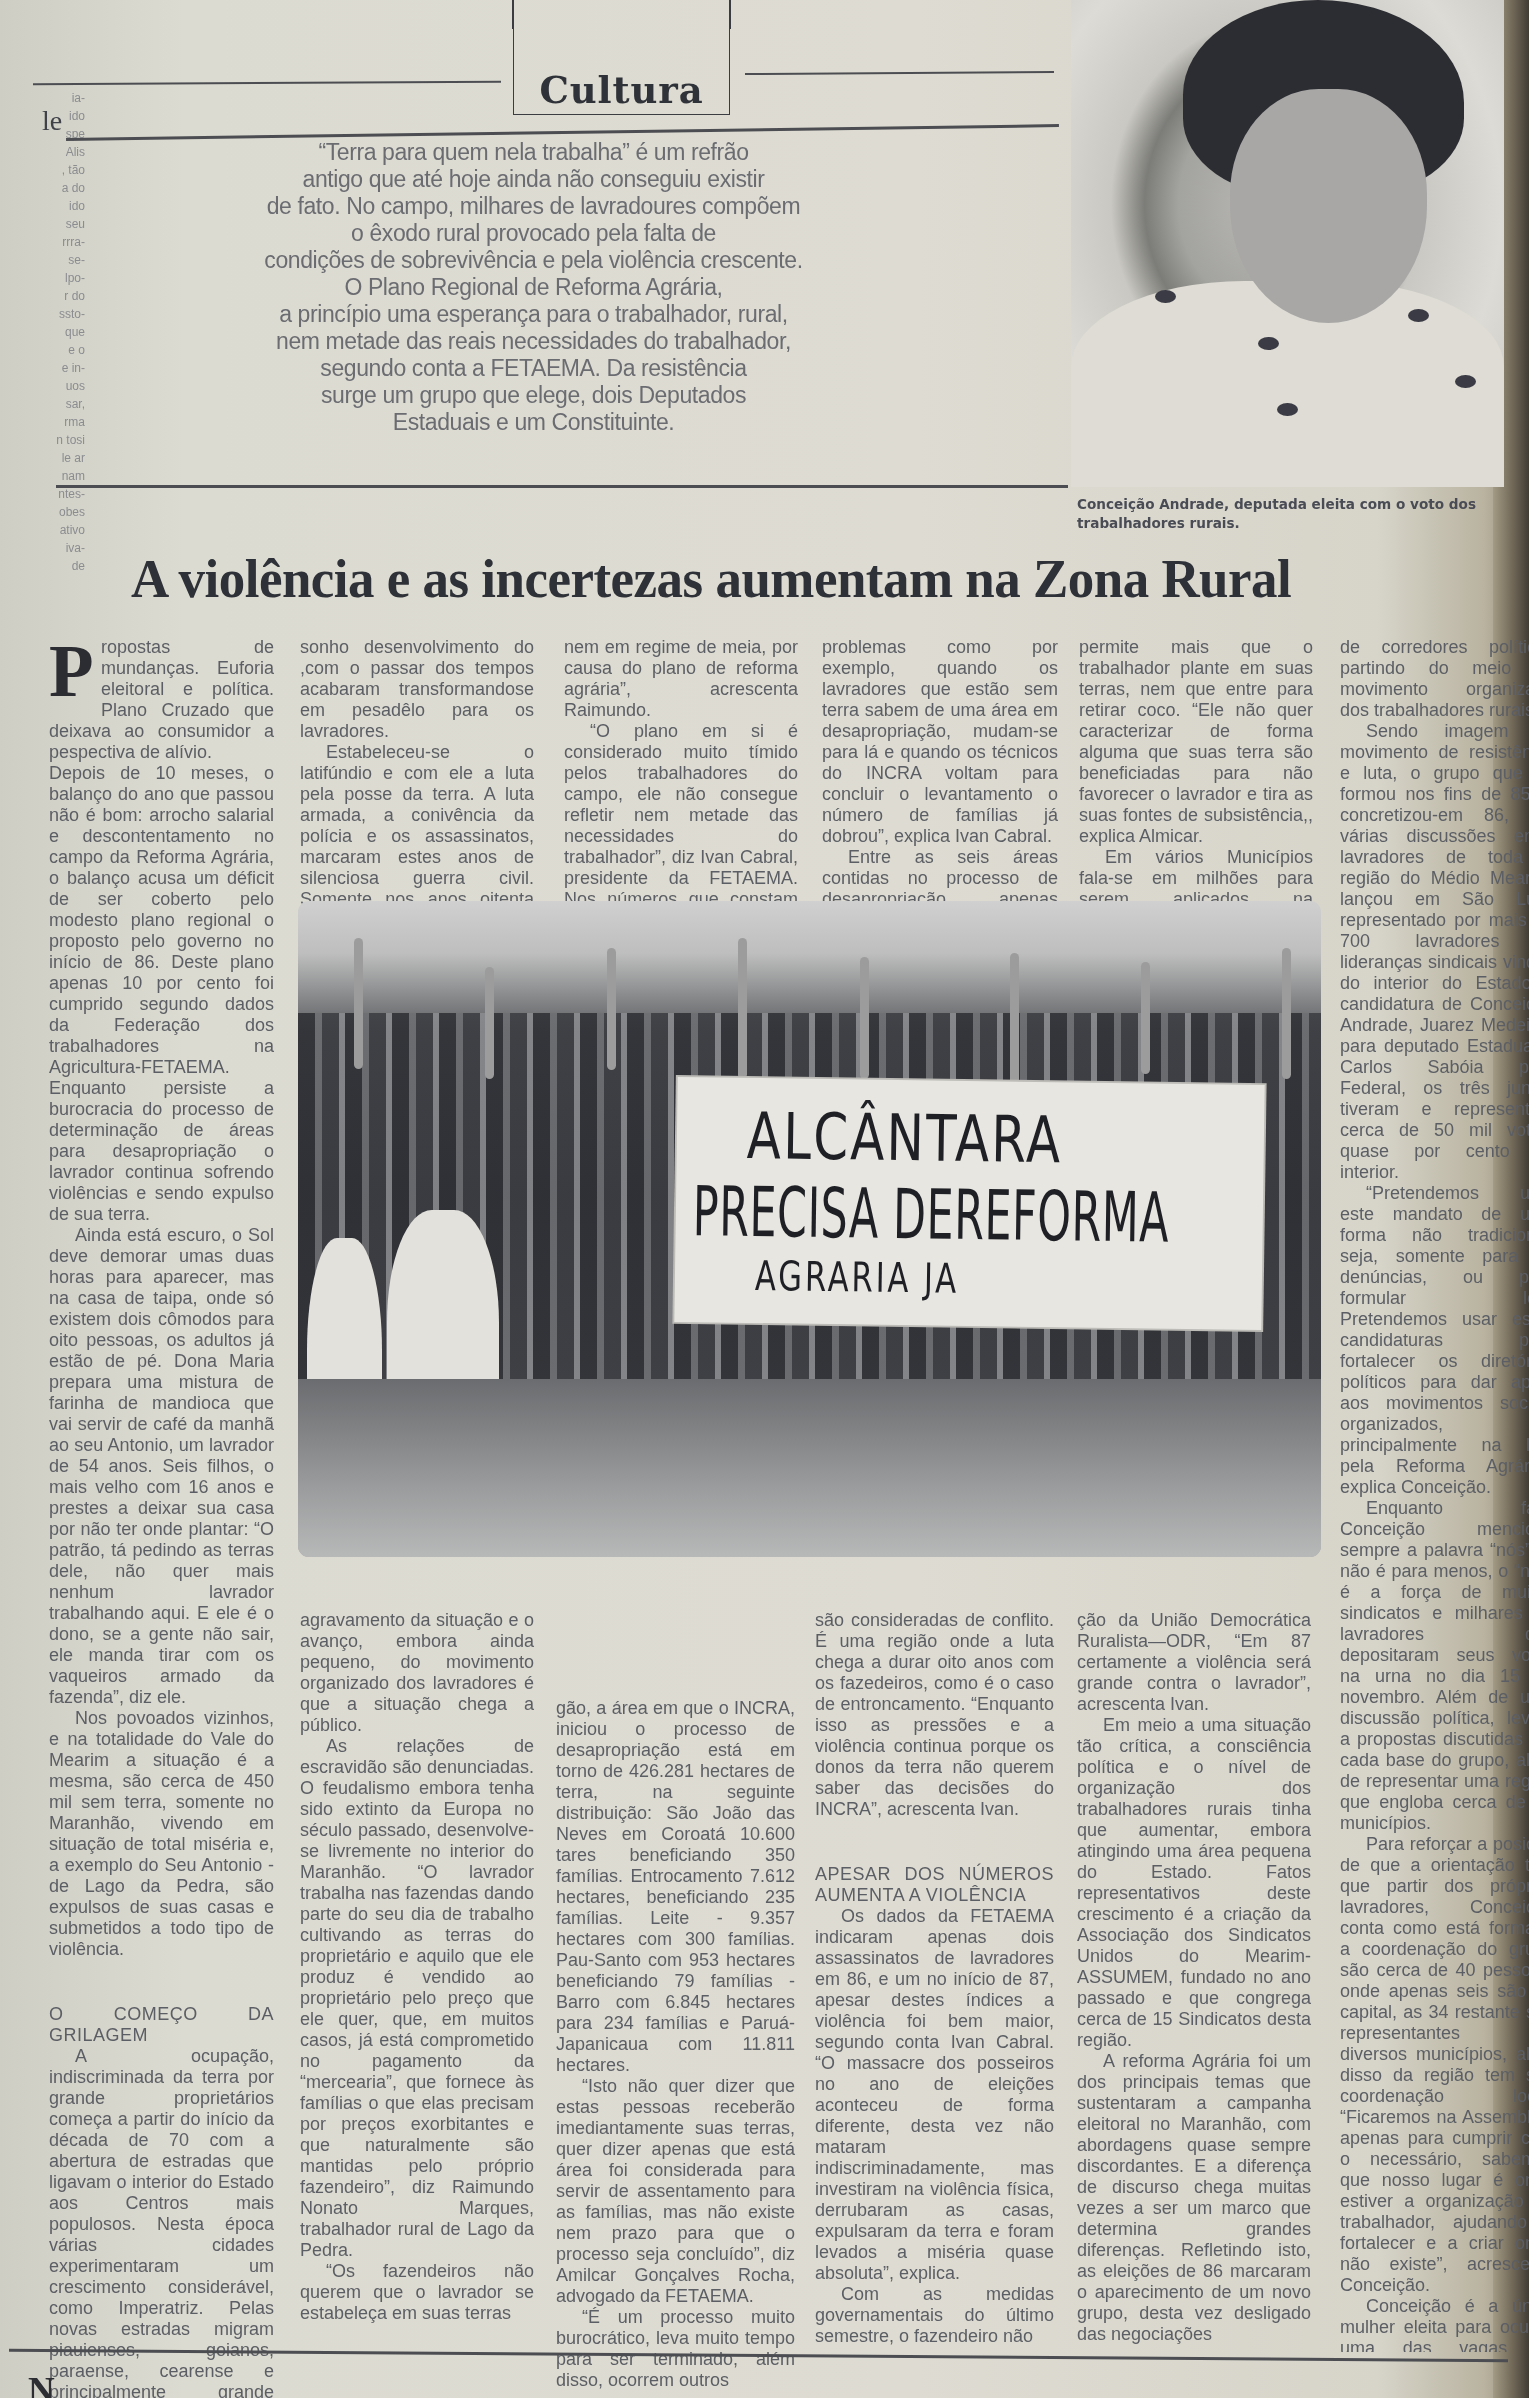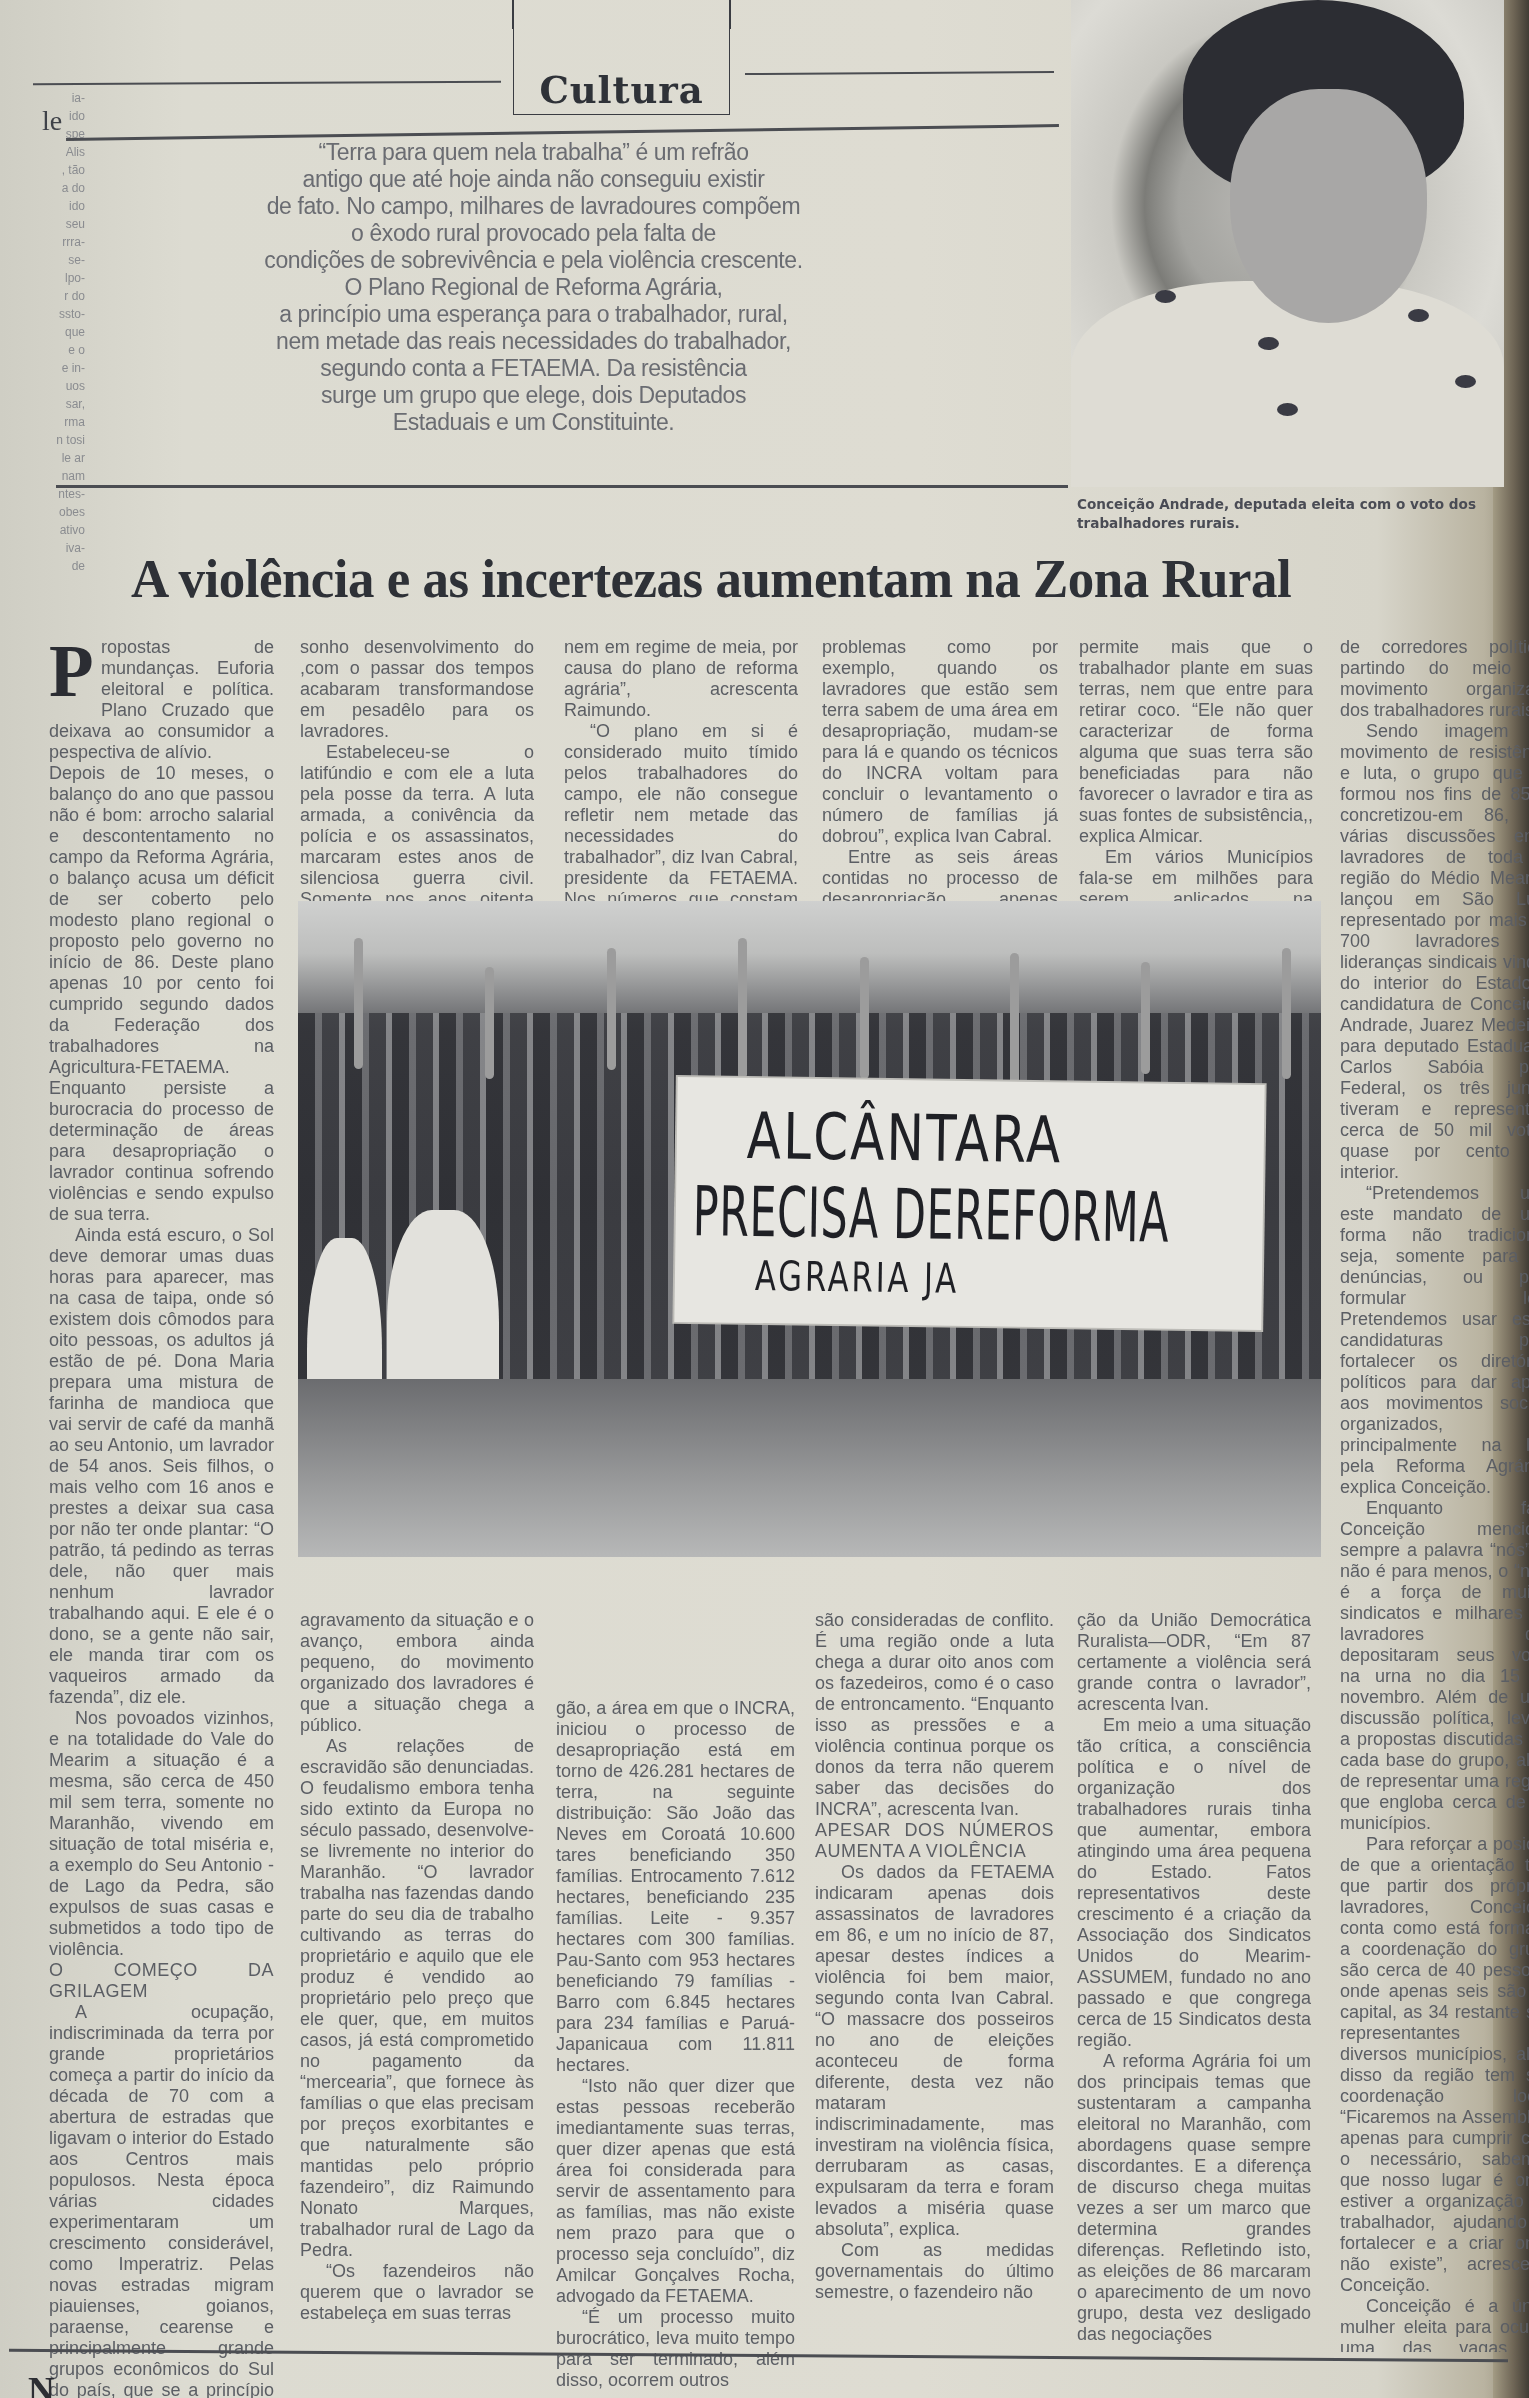--- a/index.html
+++ b/index.html
@@ -68,32 +68,33 @@
     font-family: "Liberation Serif", serif; font-weight: bold; font-size: 54px;
     color: #2e3137; letter-spacing: -0.5px; transform: scaleX(0.98); transform-origin: left;
   }
 
   .col {
     position: absolute; font-size: 18px; line-height: 21px; color: #5b5e64;
     text-align: justify; hyphens: manual;
   }
   .col p { margin: 0; text-indent: 0; }
   .col p.ind { text-indent: 26px; }
-  .col .sub { text-transform: none; letter-spacing: 0.5px; }
+  .col .sub { text-transform: none; letter-spacing: 0.5px; margin-top: 44px; }
   .dropcap {
     float: left; font-family: "Liberation Serif", serif; font-weight: bold; font-size: 73px;
     line-height: 58px; margin: 5.6px 7.5px 0 0; color: #2b2d33;
   }
 
   
   .photo {
     position: absolute; left: 298px; top: 901px; width: 1023px; height: 656px;
     background:
       linear-gradient(180deg, #cfd0cf 0%, #bdbebd 8%, #5d5e62 20%, #3d3e43 45%, #55565a 70%, #7e7f82 86%, #a5a6a6 100%);
     overflow: hidden;
+    border-radius: 11px;
   }
   .photo .crowd { position:absolute; left:0; top:112px; width:1023px; height:394px;
     background: repeating-linear-gradient(90deg, #2d2e33 0 17px, #6e6f73 17px 24px, #3a3b40 24px 41px, #8b8c8f 41px 47px); opacity:.85; }
   .photo .arm { position:absolute; width:9.4px; background:#9c9c9c; border-radius:4.7px; }
   .photo .ground { position:absolute; left:0; bottom:0; width:1023px; height:178px;
     background: linear-gradient(180deg, #6b6c6f, #9a9b9c 60%, #b7b8b8); }
   .photo .person-light { position:absolute; background:#e2e1dc; border-radius: 40% 40% 10% 10%; }
   .banner {
     position: absolute; left: 378px; top: 180px; width: 587px; height: 245px;
     background: #e7e6e1; transform: rotate(0.8deg);

